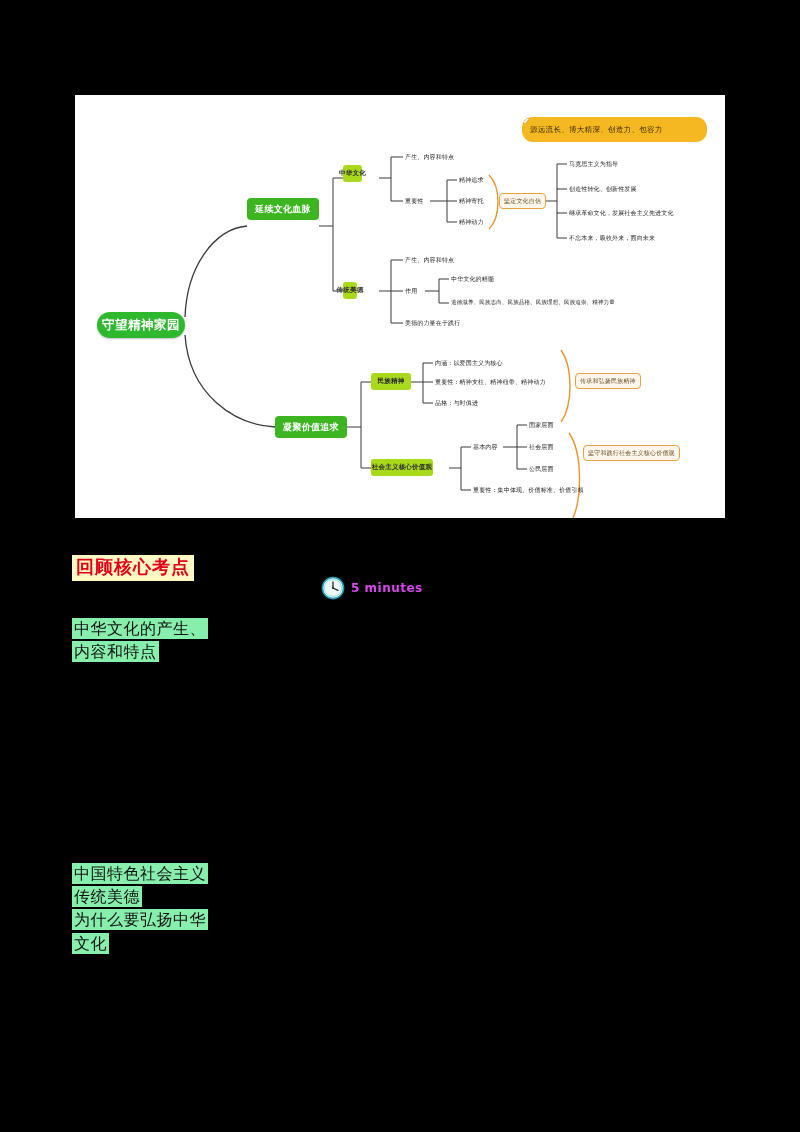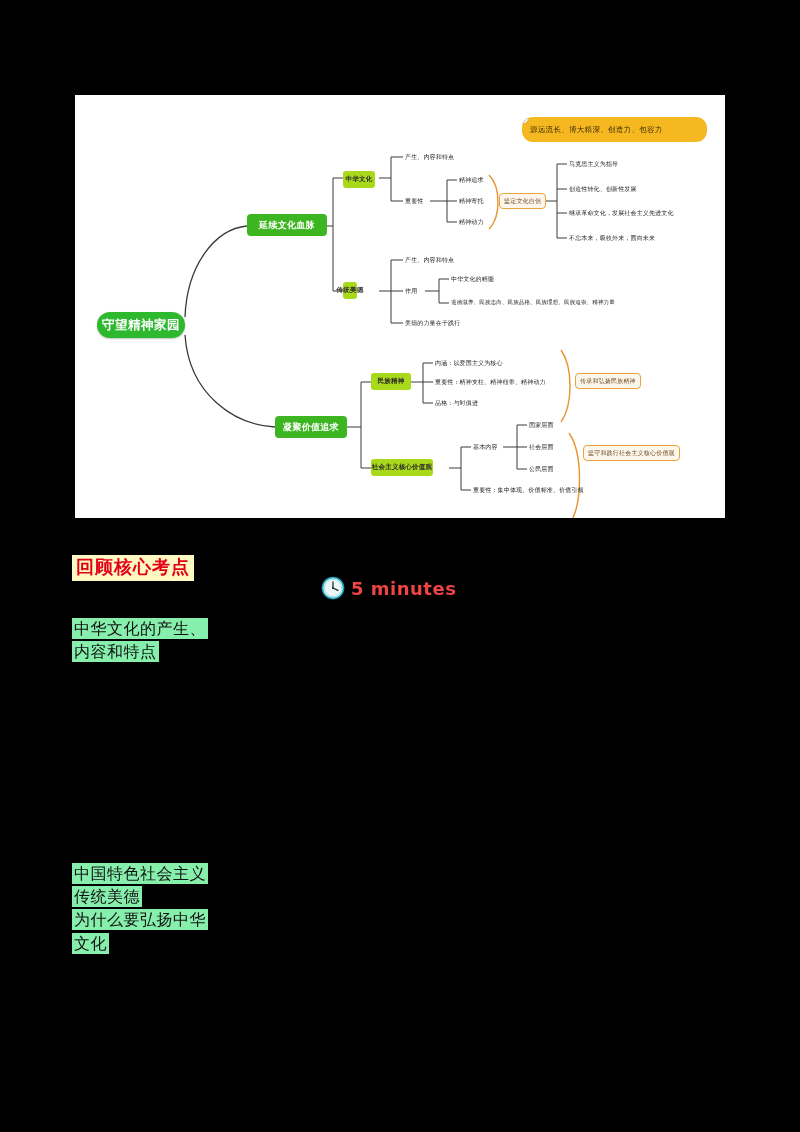--- a/index.html
+++ b/index.html
@@ -79,21 +79,21 @@
   .block-a{left:72px;top:617px;width:160px;}
   .block-b{left:72px;top:862px;width:160px;}
 
   
   .clock-row{
     position:absolute;left:320px;top:575px;
     display:flex;align-items:center;gap:5px;
   }
   .clock{width:26px;height:26px;flex:0 0 auto;}
   .red-cap{
-    color:#ef4444;font-size:18px;font-weight:bold;letter-spacing:.5px;
+    color:#d946ef;font-size:12px;font-weight:bold;letter-spacing:.5px;
     background:#000;white-space:nowrap;
     filter:blur(.35px);
   }
 </style>
 </head>
 <body>
 
 <div class="page">
 
   <div class="mindmap-card">
@@ -157,24 +157,24 @@
 
       <div class="banner">
         <svg class="pen" viewBox="0 0 16 16">
           <path d="M2 13 L3 10 L11 2 L14 5 L6 13 Z" fill="#ffffff" stroke="#8a6a10" stroke-width=".8"></path>
         </svg>
         <span>源远流长、博大精深、创造力、包容力</span>
       </div>
 
       <div class="node node-root" style="left:22px;top:217px;width:88px;height:26px;">守望精神家园</div>
 
-      <div class="node node-l1" style="left:172px;top:119px;width:80px;height:22px;">延续文化血脉</div>
+      <div class="node node-l1" style="left:172px;top:103px;width:72px;height:22px;">延续文化血脉</div>
       <div class="node node-l1" style="left:200px;top:321px;width:72px;height:22px;">凝聚价值追求</div>
 
-      <div class="node node-l2" style="left:268px;top:76px;width:32px;height:17px;">中华文化</div>
+      <div class="node node-l2" style="left:268px;top:70px;width:19px;height:17px;">中华文化</div>
       <div class="node node-l2" style="left:268px;top:187px;width:14px;height:17px;">传统美德</div>
       <div class="node node-l2" style="left:296px;top:278px;width:40px;height:17px;">民族精神</div>
       <div class="node node-l2" style="left:296px;top:364px;width:62px;height:17px;">社会主义核心价值观</div>
 
       <div class="leaf" style="left:330px;top:59px;">产生、内容和特点</div>
       <div class="leaf" style="left:330px;top:103px;">重要性</div>
       <div class="leaf" style="left:384px;top:82px;">精神追求</div>
       <div class="leaf" style="left:384px;top:103px;">精神寄托</div>
       <div class="leaf" style="left:384px;top:124px;">精神动力</div>
 

